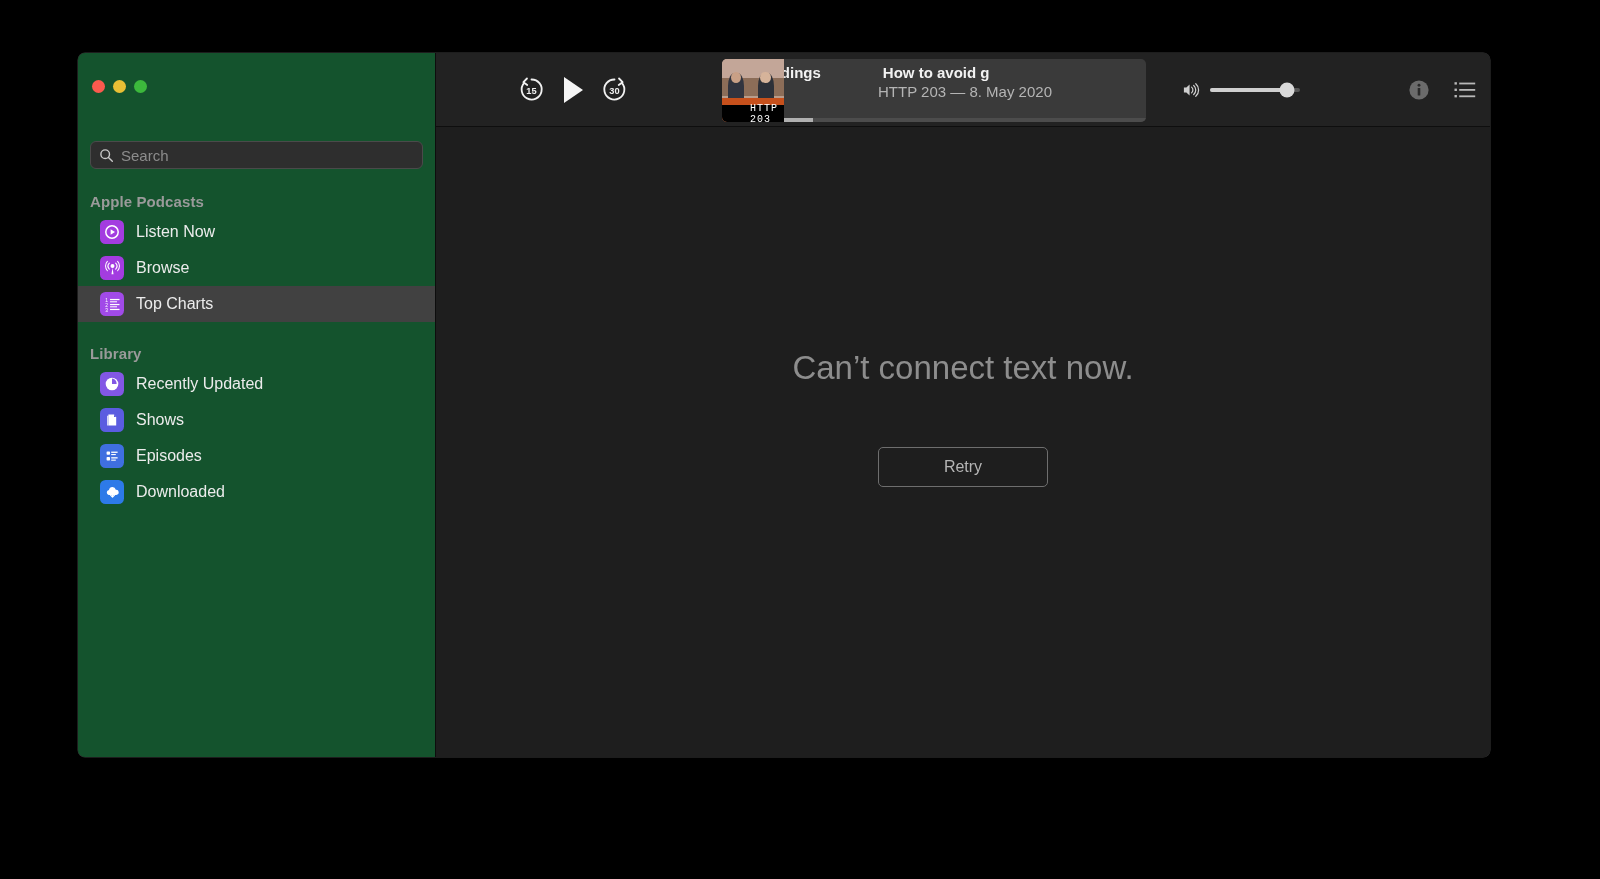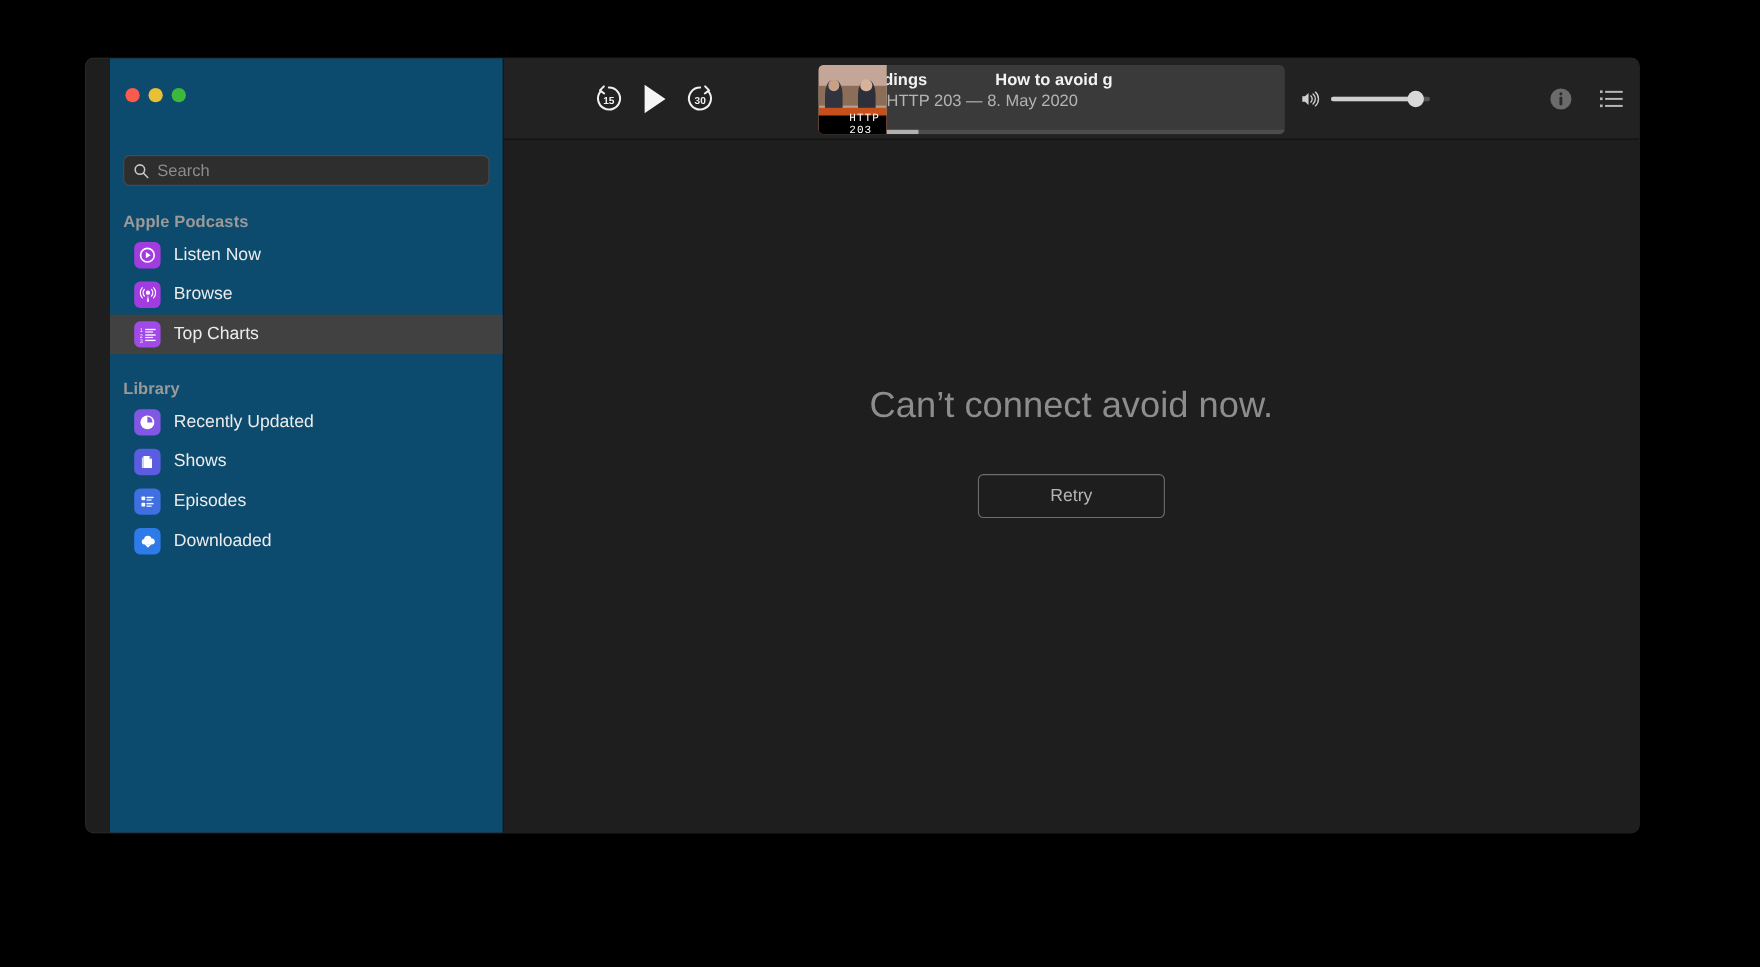--- a/index.html
+++ b/index.html
@@ -19,25 +19,24 @@
     overflow: hidden;
     display: flex;
     background: #1e1e1e;
     box-shadow: 0 0 0 0.5px #3a3a3a;
   }
 
   
   #sidebar {
     width: 358px;
     height: 100%;
-    background: #0c4a6e;
+    background: #14532d;
     border-right: 1px solid #0d0d0d;
     position: relative;
     flex: 0 0 358px;
-    margin-left: 22px;
   }
   #traffic {
     position: absolute;
     left: 14px; top: 27px;
     display: flex; gap: 8px;
   }
   .light { width: 13px; height: 13px; border-radius: 50%; }
   .light.red { background: #fb5a4e; }
   .light.yellow { background: #e8bf35; }
   .light.green { background: #3cb83c; }
@@ -147,20 +146,21 @@
   }
   #lcd-title {
     white-space: nowrap;
     font-size: 15px; font-weight: bold; color: #f2f2f2;
     position: relative;
     left: -104px;
     width: 600px;
   }
   #lcd-title .gap { display: inline-block; width: 62px; }
   #lcd-sub {
+    text-align: center;
     font-size: 15px; color: #b4b4b4;
     margin-top: 2px;
     white-space: nowrap;
   }
   #lcd-progress {
     position: absolute; left: 0; bottom: 0;
     width: 100%; height: 4px;
     background: #4c4c4c;
   }
   #lcd-progress-fill {
@@ -198,21 +198,21 @@
     left: 0; right: 0;
     top: 222px;
     text-align: center;
   }
   #empty-title {
     font-size: 33px;
     color: #8d8d8d;
     font-weight: normal;
   }
   #retry-btn {
-    margin-top: 44px;
+    margin-top: 60px;
     display: inline-block;
     min-width: 170px;
     padding: 10px 0;
     border: 1px solid #6e6e6e;
     border-radius: 5px;
     background: transparent;
     color: #b5b5b5;
     font-size: 16px;
     font-family: "Liberation Sans", sans-serif;
     cursor: default;
@@ -404,18 +404,18 @@
           <rect x="0.5" y="7.6" width="2.4" height="2.4" fill="#b8b8b8"></rect>
           <rect x="5.2" y="8.0" width="16" height="1.8" fill="#b8b8b8"></rect>
           <rect x="0.5" y="14.0" width="2.4" height="2.4" fill="#b8b8b8"></rect>
           <rect x="5.2" y="14.4" width="16" height="1.8" fill="#b8b8b8"></rect>
         </svg>
       </div>
     </div>
 
     <div id="main">
       <div id="empty-state">
-        <div id="empty-title">Can’t connect avoid now.</div>
+        <div id="empty-title">Can’t connect text now.</div>
         <button id="retry-btn">Retry</button>
       </div>
     </div>
   </div>
 </div>
 
 </body></html>

